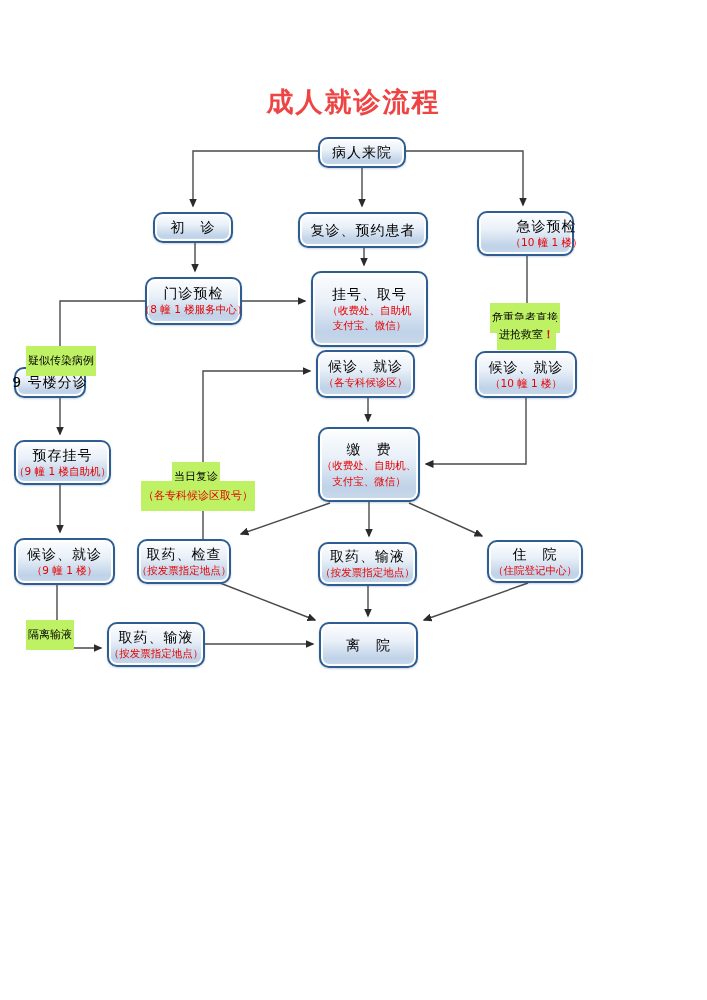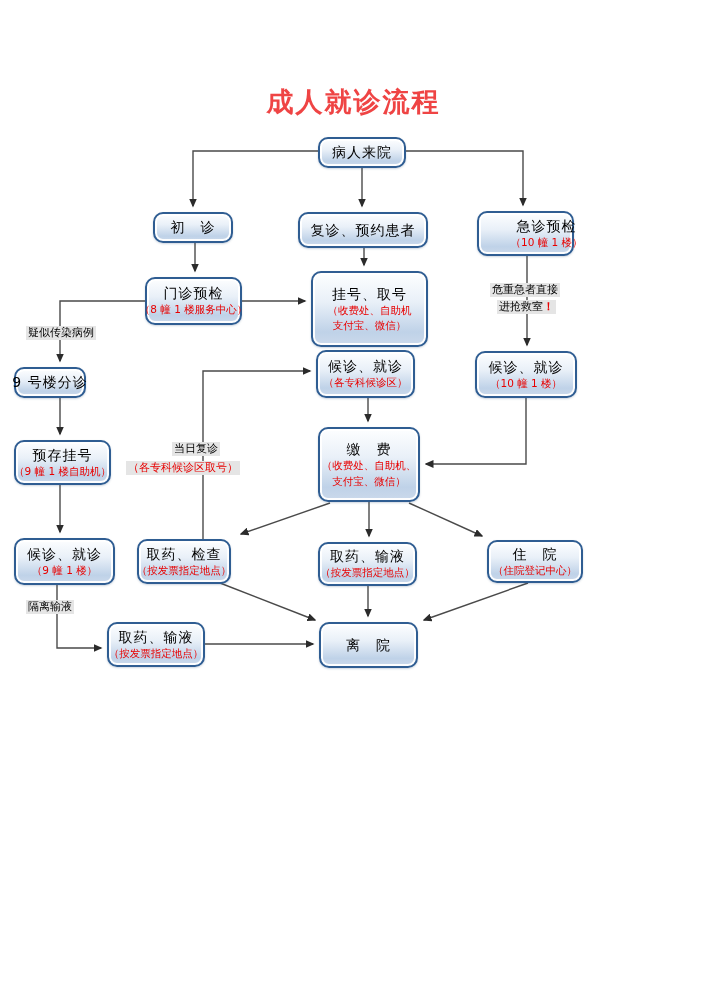--- a/index.html
+++ b/index.html
@@ -17,22 +17,22 @@
     position:absolute;box-sizing:border-box;
     border:2.3px solid #2f5d92;border-radius:10px;
     background:linear-gradient(180deg,#fdfeff 0%,#e9f0f8 40%,#bfd2e8 82%,#cbd9eb 100%);
     box-shadow:inset 0 0 0 2px rgba(255,255,255,0.95), 0 1px 2px rgba(60,90,130,0.25);
     display:flex;flex-direction:column;align-items:center;justify-content:center;
     text-align:center;line-height:1.3;
   }
   .node .t{font-size:14px;color:#000;letter-spacing:1px;white-space:nowrap;}
   .node .s{font-size:10.5px;color:#e80000;white-space:nowrap;line-height:1.45;}
   .glabel{
-    position:absolute;background:#e5e5e5;color:#000;
-    font-size:11px;line-height:1.25;padding:0 2px;white-space:nowrap;
+    position:absolute;background:#bef264;color:#000;
+    font-size:11px;line-height:1.25;padding:8px 2px;white-space:nowrap;margin-top:20px;
   }
   .glabel.red{color:#e80000;}
   .glabel .mark{color:#e80000;font-weight:bold;}
 </style>
 </head>
 <body>
 
 <div id="canvas">
 
   <div id="page-title">成人就诊流程</div>
@@ -150,17 +150,17 @@
   <div class="node" style="left:319px;top:622px;width:99px;height:46px;">
     <span class="t">离　院</span>
   </div>
 
   <div class="glabel" style="left:26px;top:326px;">疑似传染病例</div>
 
   <div class="glabel" style="left:490px;top:283px;">危重急者直接</div>
   <div class="glabel" style="left:497px;top:300px;"><span>进抢救室</span><span class="mark">！</span></div>
 
   <div class="glabel" style="left:172px;top:442px;">当日复诊</div>
-  <div class="glabel red" style="left:126px;top:461px;">（各专科候诊区取号）</div>
+  <div class="glabel red" style="left:141px;top:461px;">（各专科候诊区取号）</div>
 
   <div class="glabel" style="left:26px;top:600px;">隔离输液</div>
 
 </div>
 
 </body></html>

